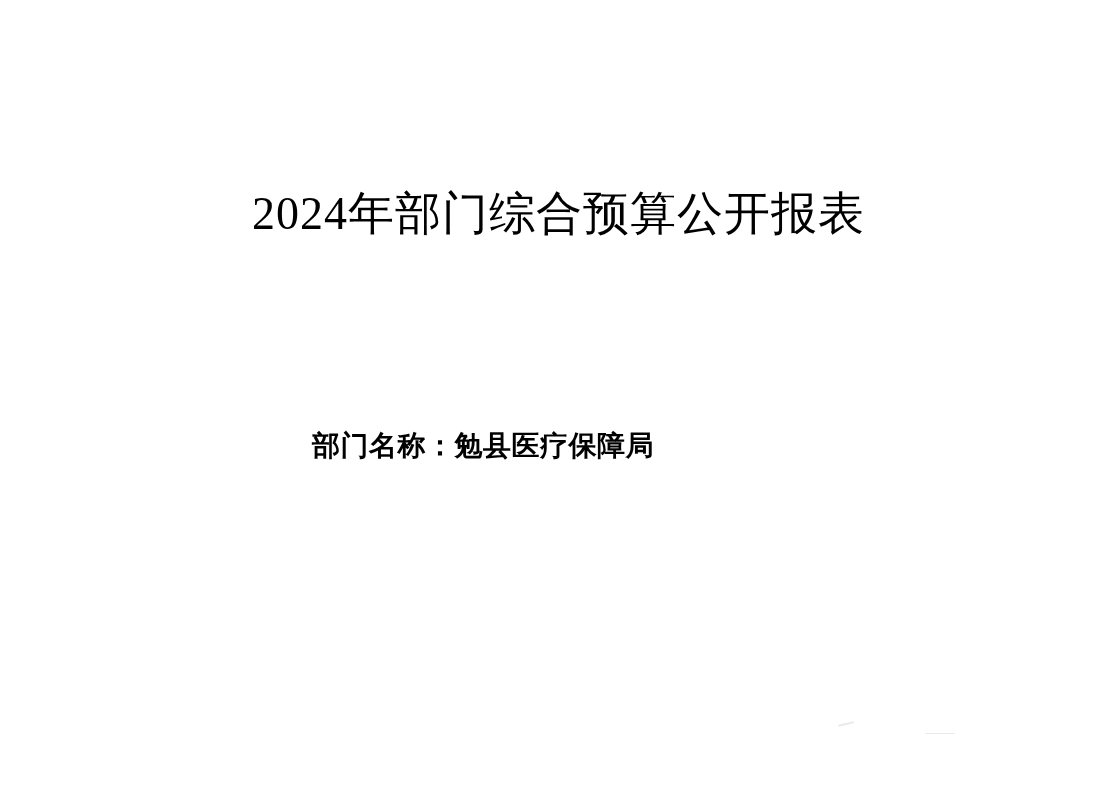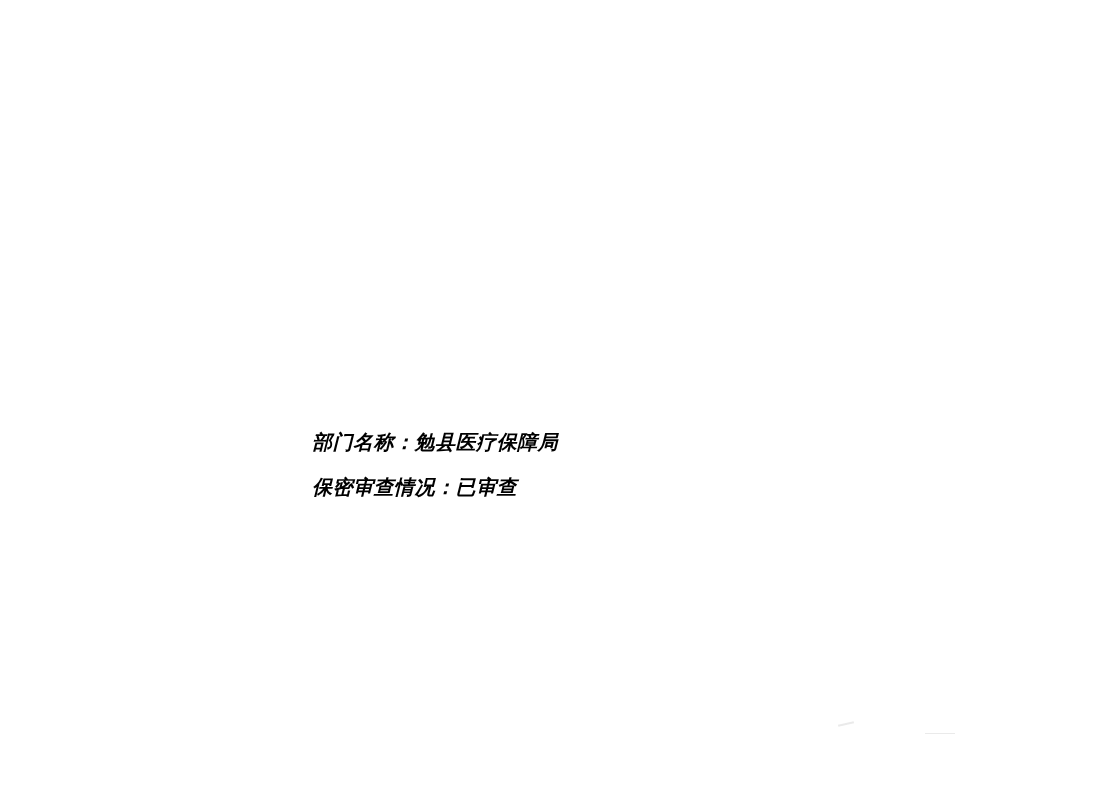--- a/index.html
+++ b/index.html
@@ -34,28 +34,27 @@
     font-family: "Liberation Serif", "DejaVu Serif", serif;
     white-space: nowrap;
   }
   .fields {
     position: absolute;
     top: 432px;
     left: 312px;
     width: 700px;
   }
   .field-line {
-    font-size: 20px;
+    font-size: 28px;
     font-weight: bold;
     line-height: 1.0;
     margin-bottom: 25px;
     letter-spacing: 0.5px;
     white-space: nowrap;
     font-family: "Liberation Sans", "DejaVu Sans", sans-serif;
-    font-style: italic;
   }
   .field-line:last-child {
     margin-bottom: 0;
   }
   .field-label, .field-value {
     display: inline;
   }
   
   .artifact {
     position: absolute;
@@ -74,30 +73,28 @@
     left: 925px;
     width: 30px;
     height: 1px;
   }
 </style>
 </head>
 <body>
 
 <div class="page">
 
+  <h1 class="doc-title">2024年部门综合预算公开报表</h1>
 
   <div class="fields">
 
     <div class="field-line">
       <span class="field-label">部门名称：</span><span class="field-value">勉县医疗保障局</span>
     </div>
 
-    <div class="field-line">
-      <span class="field-label">保密审查情况：</span><span class="field-value">已审查</span>
-    </div>
 
 
   </div>
 
   <div class="artifact artifact-a"></div>
   <div class="artifact artifact-b"></div>
 
 </div>
 
 </body></html>

